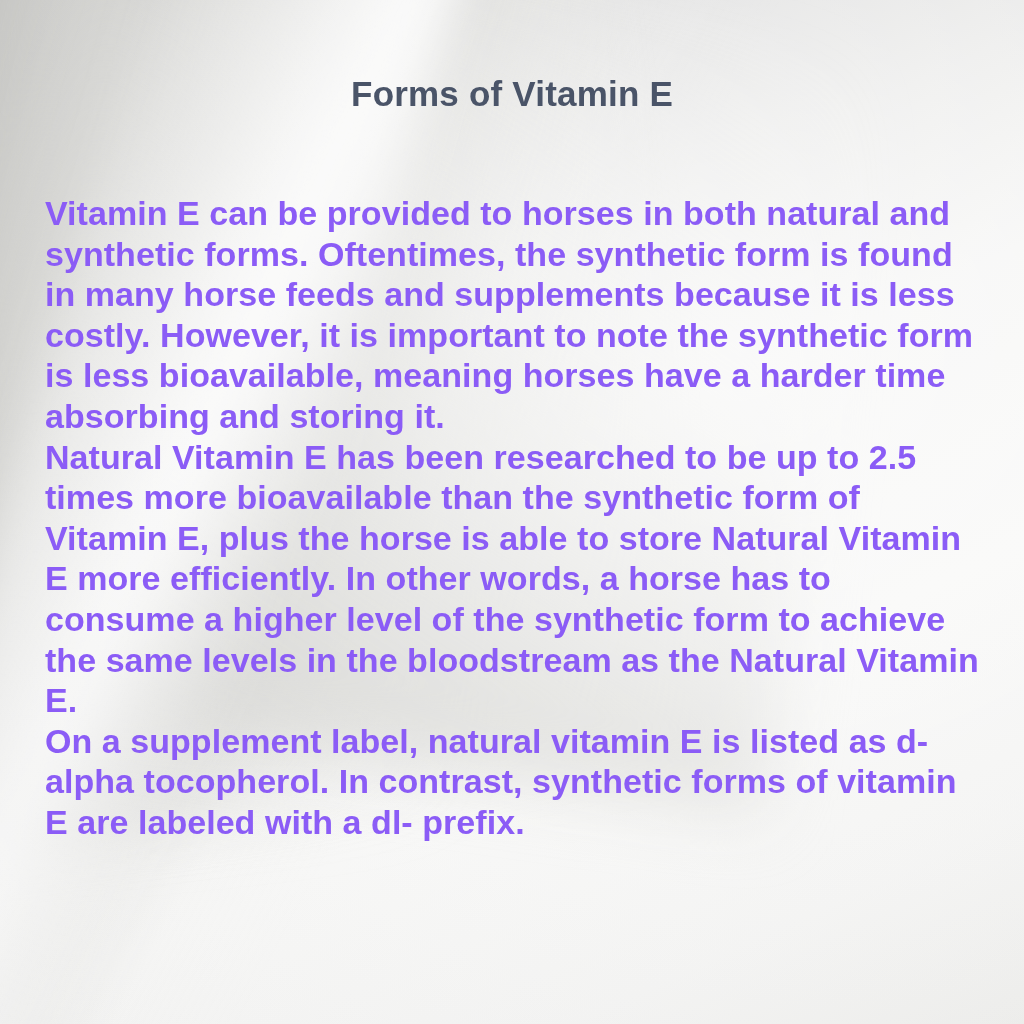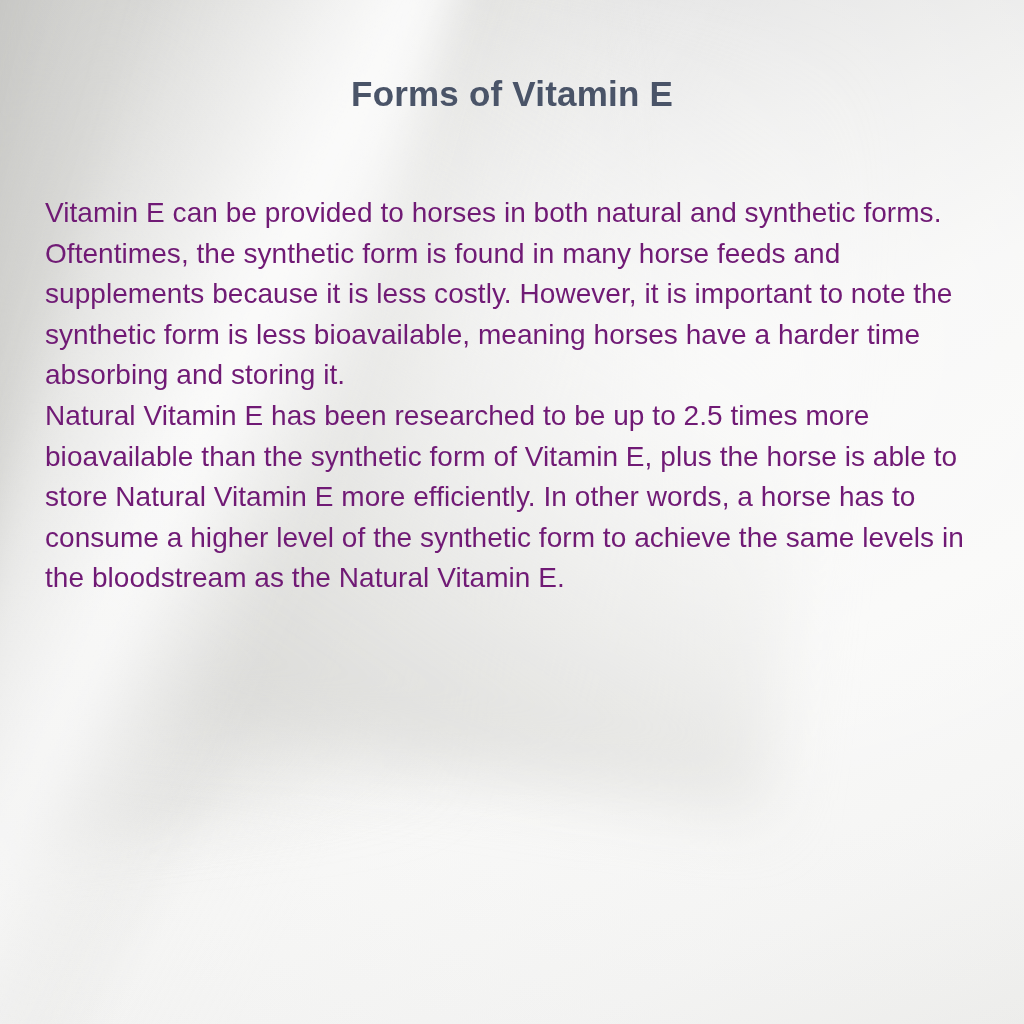--- a/index.html
+++ b/index.html
@@ -149,25 +149,25 @@
     color: #4a5468;
     line-height: 1.15;
     margin: 0;
   }
 
   .body-copy {
     position: absolute;
     top: 193px;
     left: 45px;
     width: 940px;
-    font-size: 28px;
+    font-size: 34px;
     line-height: 40.6px;
-    color: #701a75;
+    color: #8b5cf6;
     letter-spacing: 0.05px;
-    font-weight: 400;
+    font-weight: 700;
   }
 
   .body-copy p {
     margin: 0;
     padding: 0;
   }
 </style>
 </head>
 <body>
 
@@ -181,16 +181,17 @@
   <div class="bg-layer bg-crease"></div>
   <div class="bg-layer bg-vignette"></div>
 
   <div class="content">
 
     <h1 class="page-title">Forms of Vitamin E</h1>
 
     <div class="body-copy">
       <p>Vitamin E can be provided to horses in both natural and synthetic forms. Oftentimes, the synthetic form is found in many horse feeds and supplements because it is less costly. However, it is important to note the synthetic form is less bioavailable, meaning horses have a harder time absorbing and storing it.</p>
       <p>Natural Vitamin E has been researched to be up to 2.5 times more bioavailable than the synthetic form of Vitamin E, plus the horse is able to store Natural Vitamin E more efficiently. In other words, a horse has to consume a higher level of the synthetic form to achieve the same levels in the bloodstream as the Natural Vitamin E.</p>
+      <p>On a supplement label, natural vitamin E is listed as d-alpha tocopherol. In contrast, synthetic forms of vitamin E are labeled with a dl- prefix.</p>
     </div>
 
   </div>
 </div>
 
 </body></html>

